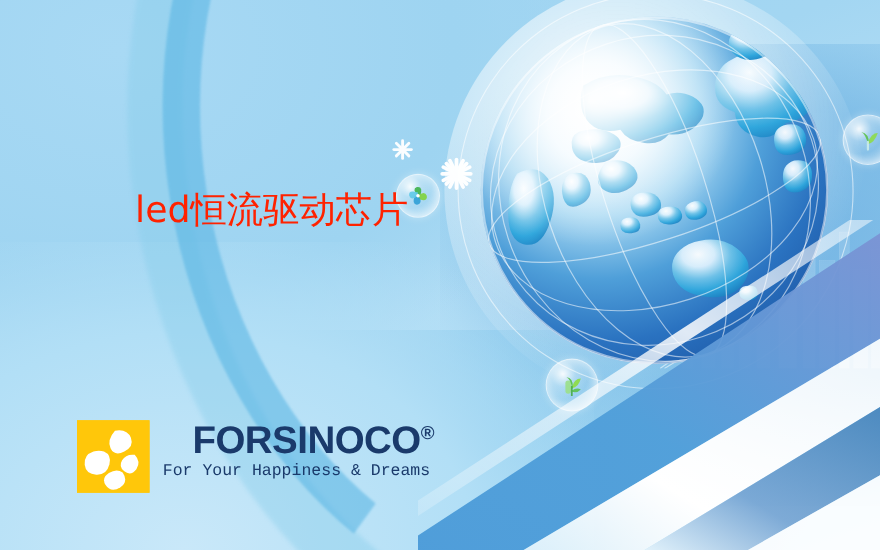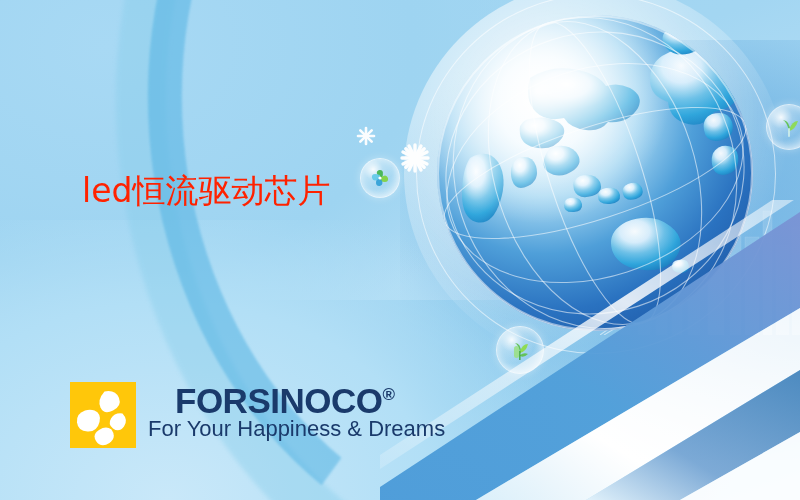--- a/index.html
+++ b/index.html
@@ -143,21 +143,21 @@
     position: absolute;
     left: 82px; top: 163px;
     width: 330px;
     color: #ff2200;
     font-family: "DejaVu Sans", "Liberation Sans", sans-serif;
     font-size: 33px;
     line-height: 1.72;
     letter-spacing: 0px;
     white-space: nowrap;
   }
-  #headline .line-1 { display: block; }
+  #headline .line-1 { display: block; text-align: center; }
   #headline .line-2 { display: block; padding-left: 16px; }
 
   
   #logo {
     position: absolute;
     left: 70px; top: 382px;
     display: flex;
     align-items: flex-start;
   }
   #logo-mark {
@@ -180,22 +180,22 @@
     white-space: nowrap;
     margin-left: 27px;
   }
   #logo-wordmark .reg {
     font-size: 17px;
     vertical-align: super;
     line-height: 1;
     letter-spacing: 0;
   }
   #logo-tagline {
-    font-family: Liberation Sans, sans-serif;
-    font-size: 22px;
+    font-family: Liberation Mono, monospace;
+    font-size: 15px;
     line-height: 20px;
     color: #1a3a6b;
     white-space: nowrap;
     margin-top: 0px;
   }
 </style>
 </head>
 <body>
 
 <div id="banner">

